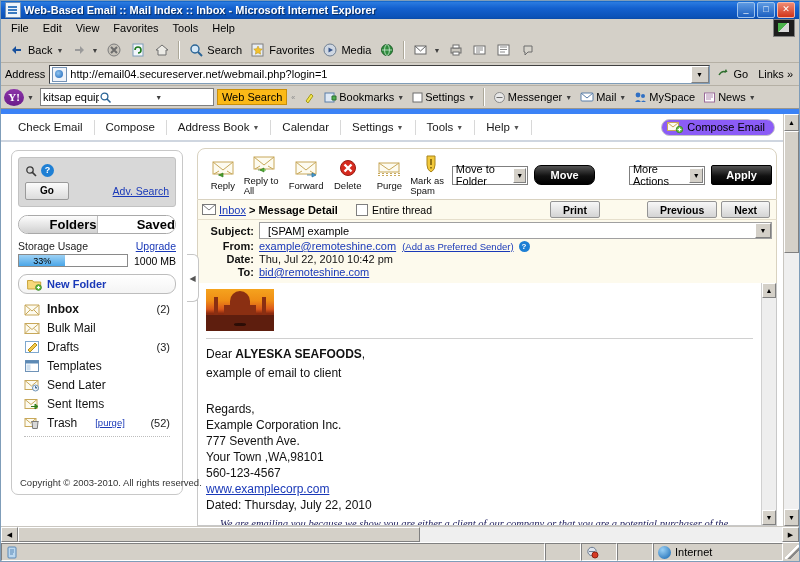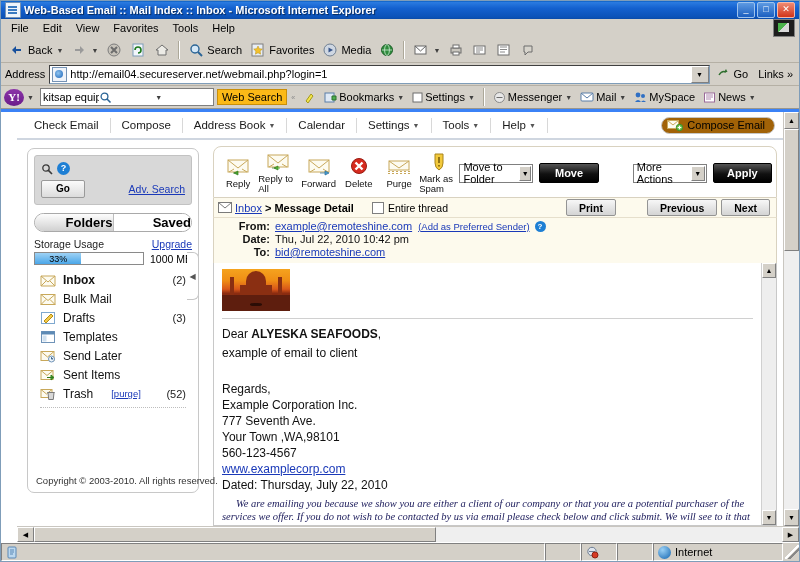--- a/index.html
+++ b/index.html
@@ -73,33 +73,33 @@
   .y-search{width:168px;height:16px;background:#fff;border:1px solid #7f7f7f;display:flex;align-items:center;
      padding:0 2px;margin-left:3px;font-size:11px;}
   .y-search span{flex:1;overflow:hidden;white-space:nowrap;}
   .y-mag{width:13px;height:13px;flex:none;}
   .y-websearch{background:#fbb917;border:1px solid #c98f0a;color:#000;font-size:11px;padding:1px 4px;
      margin-left:3px;white-space:nowrap;}
   .y-item{display:flex;align-items:center;gap:2px;font-size:11px;padding:0 4px;white-space:nowrap;}
 
   
   .page{flex:1;background:#fff;position:relative;overflow:hidden;display:flex;flex-direction:column;
-     border-top:3px solid #3b82f6;padding-left:16px;}
+     border-top:5px solid #3b82f6;}
   .page-scrollwrap{flex:1;display:flex;min-height:0;}
   .page-inner{flex:1;min-width:0;display:flex;flex-direction:column;background:#fff;}
 
   
   .wm-nav{height:26px;background:#fff;display:flex;align-items:center;border-bottom:2px solid #cfd6e0;
      padding-left:6px;flex:none;}
   .wm-nav .nv{font-size:11.5px;color:#1a1a1a;padding:0 11px;display:flex;align-items:center;gap:3px;
      border-right:1px solid #d8d8d8;height:15px;}
   .wm-nav .nv:last-of-type{border-right:none;}
   .wm-nav .nv .cc{font-size:7px;color:#555;}
   .compose-pill{margin-left:auto;margin-right:8px;display:flex;align-items:center;gap:4px;
-     border:1px solid #c6c6c6;border-radius:9px;padding:1px 9px 1px 5px;background:#a16207;font-size:11px;}
+     border:1px solid #c6c6c6;border-radius:9px;padding:1px 9px 1px 5px;background:#8b5cf6;font-size:11px;}
 
   
   .wm-body{flex:1;display:flex;min-height:0;background:#fff;}
 
   
   .sidebar{width:190px;flex:none;padding:8px 0 0 10px;box-sizing:border-box;}
   .side-card{width:172px;border:1px solid #c8c8c8;border-radius:7px;background:#fff;
      box-sizing:border-box;padding:6px 6px 6px 6px;height:345px;position:relative;}
   .searchbox{background:#d8d8d8;border:1px solid #c2c2c2;border-radius:3px;padding:6px;}
   .search-row{display:flex;align-items:center;gap:4px;}
@@ -581,20 +581,30 @@
                 <div class="storage-bot">
                   <div class="bar">
                     <div class="bar-fill" style="width:43%;">
                       <span>33%</span>
                     </div>
                   </div>
                   <span class="storage-size">1000 MB</span>
                 </div>
               </div>
 
+              <div class="newfolder">
+                <span class="ic" style="width:15px;height:13px;">
+                  <svg width="15" height="13" viewBox="0 0 15 13">
+                      <path d="M0.5 2.5 h5 l1.2 1.5 h7 v7 h-13 z" fill="#f7d87a" stroke="#c8a33a"></path>
+                      <circle cx="11.5" cy="9.5" r="2.8" fill="#6cc24a" stroke="#3f8a28"></circle>
+                      <path d="M11.5 8 v3 M10 9.5 h3" stroke="#fff" stroke-width="1"></path>
+                    </svg>
+                </span>
+                <span class="t">New Folder</span>
+              </div>
 
               <div class="folders">
                 <div class="frow bold">
                   <span class="ic" style="width:17px;height:14px;">
                     <svg width="17" height="14" viewBox="0 0 17 14">
                         <path d="M1 3 h14 v10 h-14z" fill="#fdfbf0" stroke="#c8a85a"></path>
                         <path d="M1 3 L8 9 L15 3" fill="none" stroke="#c8a85a"></path>
                         <path d="M1 13 L6 8 M15 13 L10 8" stroke="#c8a85a"></path>
                       </svg>
                   </span>
@@ -740,21 +750,21 @@
                       <path d="M13 5 v6 M13 13 v1.6" stroke="#6b5206" stroke-width="1.4"></path>
                     </svg>
                 </span>
                 <span class="lbl">Mark as Spam</span>
               </div>
 
               <div class="sel" style="width:96px;">
                 <span>Move to Folder</span>
                 <span class="sarrow">▼</span>
               </div>
-              <div class="blkbtn" style="margin-left:6px;width:52px;">Move</div>
+              <div class="blkbtn" style="margin-left:6px;width:52px;border-radius:7px;">Move</div>
 
               <div class="sel" style="width:96px;margin-left:34px;">
                 <span>More Actions</span>
                 <span class="sarrow">▼</span>
               </div>
               <div class="blkbtn" style="margin-left:6px;width:52px;">Apply</div>
             </div>
 
             <div class="msgbar">
               <span class="ic" style="width:14px;height:11px;margin-right:3px;">
@@ -769,20 +779,27 @@
               </span>
               <span class="chk" style="margin-left:18px;"></span>
               <span style="margin-left:4px;font-size:10.5px;">Entire thread</span>
               <div class="gbtn" style="margin-left:118px;">Print</div>
               <div class="gbtn" style="margin-left:auto;">Previous</div>
               <div class="gbtn" style="margin-left:4px;margin-right:2px;">Next</div>
             </div>
 
             <div class="hdrfields">
               <div class="hrow">
+                <span class="hlab">Subject:</span>
+                <span class="subjbox">
+                  <span>[SPAM] example</span>
+                  <span class="sarrow2">▼</span>
+                </span>
+              </div>
+              <div class="hrow">
                 <span class="hlab">From:</span>
                 <span class="lnk">example@remoteshine.com</span>
                 <span class="pref">(Add as Preferred Sender)</span>
                 <span class="qmark" style="margin-left:5px;width:11px;height:11px;line-height:11px;font-size:8px;">?</span>
               </div>
               <div class="hrow">
                 <span class="hlab">Date:</span>
                 <span class="plain">Thu, Jul 22, 2010 10:42 pm</span>
               </div>
               <div class="hrow">

